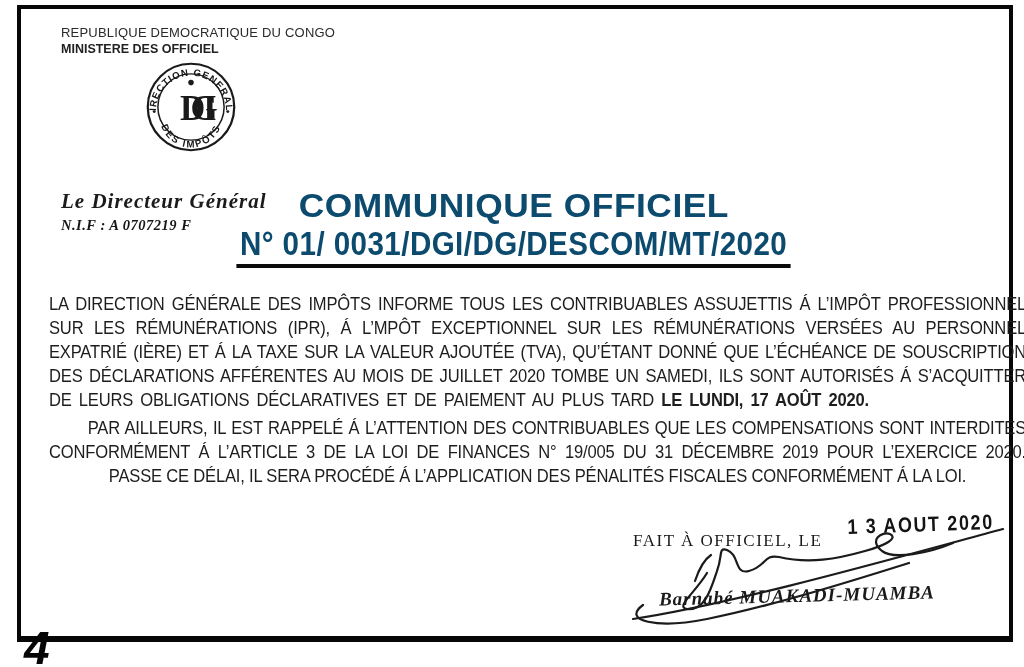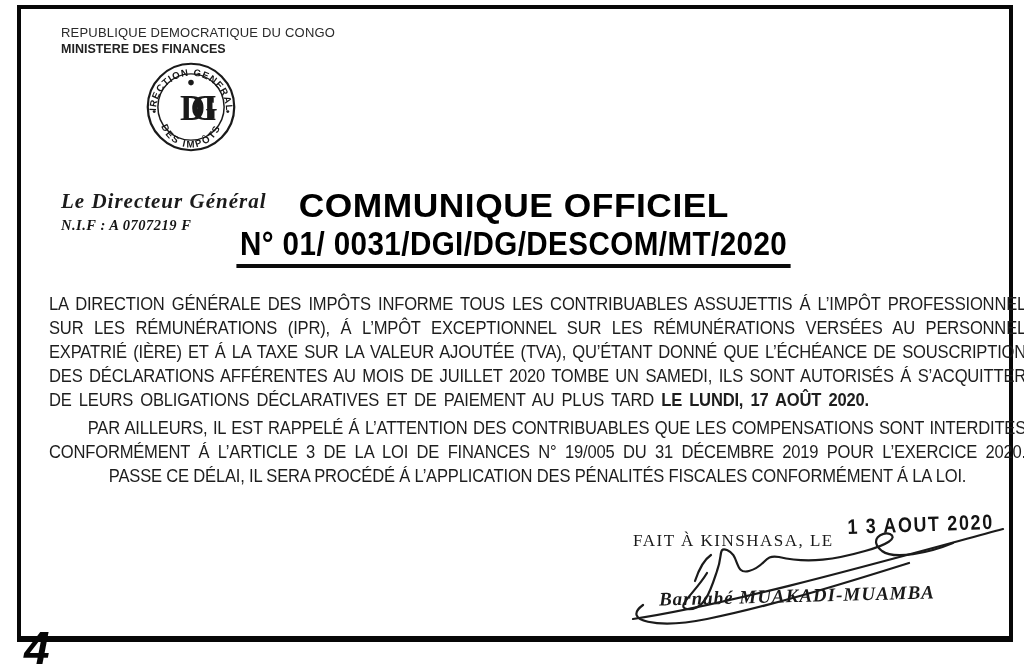--- a/index.html
+++ b/index.html
@@ -12,21 +12,21 @@
   .letterhead{position:absolute;left:40px;top:16px;width:260px;text-align:left;}
   .country{font-size:13px;letter-spacing:.2px;color:#2a2a2a;white-space:nowrap;}
   .ministry{font-size:12.5px;font-weight:bold;color:#222;margin-top:2px;white-space:nowrap;}
   .seal{display:block;margin:5px auto 3px auto;}
   .script-title{font-family:"Liberation Serif",serif;font-style:italic;font-weight:bold;
                 font-size:21px;color:#1b1b1b;letter-spacing:1px;margin-top:36px;}
   .nif{font-family:"Liberation Serif",serif;font-weight:bold;font-size:14.5px;
        letter-spacing:.5px;color:#161616;margin-top:3px;font-style:italic;}
 
   
-  .doc-title{position:absolute;left:13px;top:178px;width:960px;text-align:center;color:#000000;}
+  .doc-title{position:absolute;left:13px;top:178px;width:960px;text-align:center;color:#0c4a6e;}
   .doc-title .l1{display:inline-block;font-weight:bold;font-size:34px;line-height:37px;
                  transform:scaleX(1.04);transform-origin:center;letter-spacing:.5px;}
   .doc-title .l2wrap{display:block;margin-top:0;}
   .doc-title .l2{display:inline-block;font-weight:bold;font-size:34px;line-height:38px;
                  transform:scaleX(0.87);transform-origin:center;letter-spacing:.5px;
                  border-bottom:4px solid #0b0b0b;padding:0 4px 2px 4px;}
 
   
   .body-text{position:absolute;left:28px;top:283px;width:1062px;
              transform:scaleX(0.92);transform-origin:left top;
@@ -53,21 +53,21 @@
   .page-num{position:absolute;left:24px;top:628px;font-size:46px;font-weight:bold;
             font-style:italic;color:#060606;line-height:40px;}
 </style>
 </head>
 <body>
 
 <div class="frame">
 
   <div class="letterhead">
     <div class="country">REPUBLIQUE DEMOCRATIQUE DU CONGO</div>
-    <div class="ministry">MINISTERE DES FINANCES</div>
+    <div class="ministry">MINISTERE DES OFFICIEL</div>
 
     <svg class="seal" width="124" height="92" viewBox="0 0 100 100" aria-hidden="true">
       <defs>
         <path id="arcTop" d="M 12,54 A 38,38 0 0 1 88,54" fill="none"></path>
         <path id="arcBot" d="M 16,60 A 34,34 0 0 0 84,60" fill="none"></path>
       </defs>
       <circle cx="50" cy="50" r="47" fill="none" stroke="#1a1a1a" stroke-width="2.4"></circle>
       <circle cx="50" cy="50" r="36" fill="none" stroke="#1a1a1a" stroke-width="1.6"></circle>
       <text font-family="Liberation Sans, sans-serif" font-size="10.5" font-weight="bold" fill="#151515" letter-spacing="1">
         <textPath href="#arcTop" startOffset="50%" text-anchor="middle">DIRECTION GENERALE</textPath>
@@ -94,21 +94,21 @@
     <div class="jline">LA DIRECTION GÉNÉRALE DES IMPÔTS INFORME TOUS LES CONTRIBUABLES ASSUJETTIS Á L’IMPÔT PROFESSIONNEL</div>
     <div class="jline">SUR LES RÉMUNÉRATIONS (IPR), Á L’MPÔT EXCEPTIONNEL SUR LES RÉMUNÉRATIONS VERSÉES AU PERSONNEL</div>
     <div class="jline">EXPATRIÉ (IÈRE) ET Á LA TAXE SUR LA VALEUR AJOUTÉE (TVA), QU’ÉTANT DONNÉ QUE L’ÉCHÉANCE DE SOUSCRIPTION</div>
     <div class="jline">DES DÉCLARATIONS AFFÉRENTES AU MOIS DE JUILLET 2020 TOMBE UN SAMEDI, ILS SONT AUTORISÉS Á S’ACQUITTER</div>
     <div class="lastline"><span>DE LEURS OBLIGATIONS DÉCLARATIVES ET DE PAIEMENT AU PLUS TARD </span><span class="b">LE LUNDI, 17 AOÛT 2020.</span></div>
     <div class="jline indent p2">PAR AILLEURS, IL EST RAPPELÉ Á L’ATTENTION DES CONTRIBUABLES QUE LES COMPENSATIONS SONT INTERDITES</div>
     <div class="jline">CONFORMÉMENT Á L’ARTICLE 3 DE LA LOI DE FINANCES N° 19/005 DU 31 DÉCEMBRE 2019 POUR L’EXERCICE 2020.</div>
     <div class="centered">PASSE CE DÉLAI, IL SERA PROCÉDÉ Á L’APPLICATION DES PÉNALITÉS FISCALES CONFORMÉMENT Á LA LOI.</div>
   </div>
 
-  <div class="fait">FAIT À KINSHASA, LE</div>
+  <div class="fait">FAIT À OFFICIEL, LE</div>
   <div class="stamp">1 3  AOUT  2020</div>
   <div class="sig-name">Barnabé MUAKADI-MUAMBA</div>
 
   <svg class="sig-svg" width="420" height="120" viewBox="0 0 420 120" aria-hidden="true">
     <g fill="none" stroke="#1b1b1b" stroke-width="2.2" stroke-linecap="round">
       <path d="M 34,110 C 130,96 300,48 404,20"></path>
       <path d="M 108,64 C 96,84 76,98 88,100 C 106,102 112,80 118,62 C 124,46 119,38 128,41 C 141,46 135,66 150,62 C 168,57 164,45 180,48 C 210,55 238,50 266,42 C 288,36 299,29 291,25 C 283,22 269,31 283,42 C 295,51 330,44 354,34"></path>
       <path d="M 44,96 C 22,112 58,120 108,110 C 168,98 240,76 310,54"></path>
       <path d="M 96,72 C 100,60 106,50 112,46"></path>
     </g>

